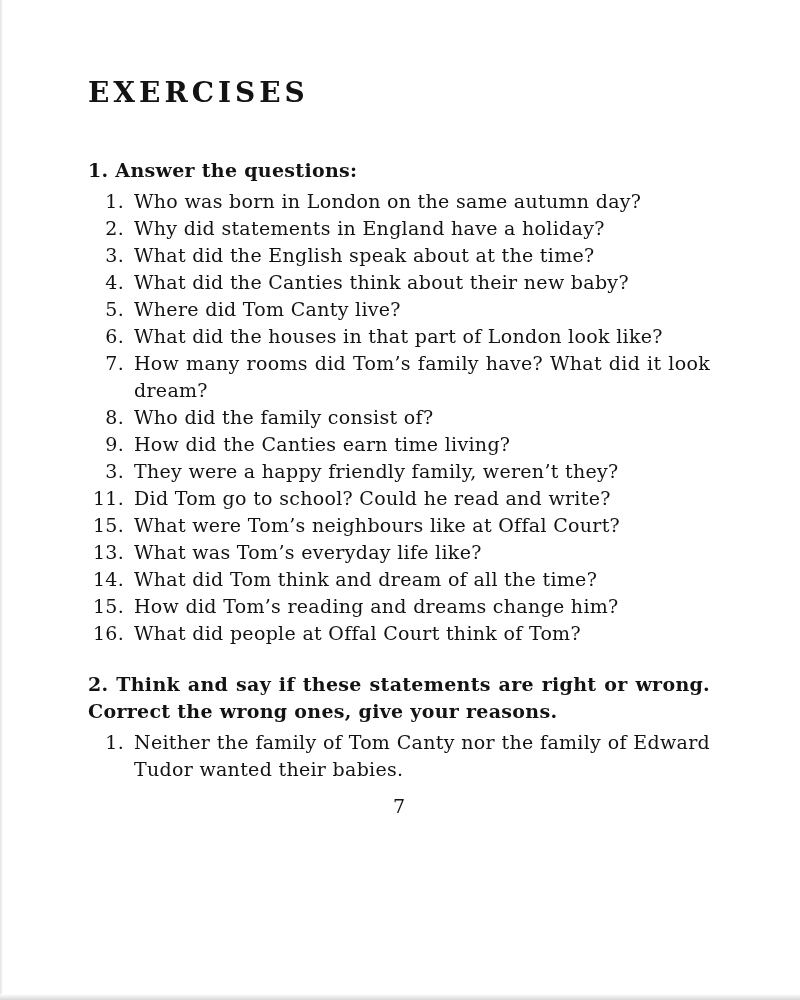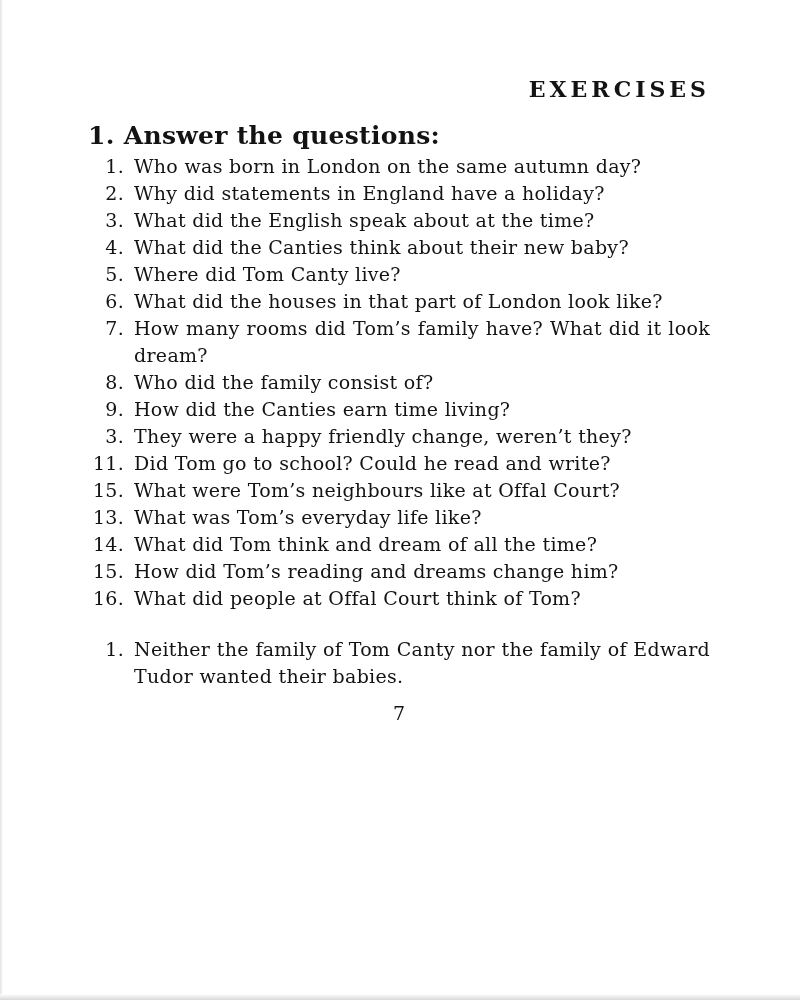--- a/index.html
+++ b/index.html
@@ -22,29 +22,29 @@
   .scan-edge-left {
     position: absolute;
     left: 0; top: 0; bottom: 0;
     width: 3px;
     background: linear-gradient(to right, #e2e2e2, #ffffff);
   }
   .page {
     padding: 76px 90px 0 88px;
   }
   .title {
-    text-align: right;
-    font-size: 22px;
+    text-align: left;
+    font-size: 28px;
     font-weight: bold;
     letter-spacing: 4px;
-    margin: 0 0 20px 0;
+    margin: 0 0 48px 0;
   }
   .section { margin: 0; }
   .section-heading {
-    font-size: 25px;
+    font-size: 19px;
     font-weight: bold;
     line-height: 27px;
     margin: 0 0 4px 0;
     letter-spacing: 0.3px;
   }
   .section-heading.justified {
     text-align: justify;
   }
   .q-list { margin: 0 0 2px 0; }
   .q-item {
@@ -113,21 +113,21 @@
       <div class="q-item">
         <span class="q-num">8.</span>
         <span class="q-text">Who did the family consist of?</span>
       </div>
       <div class="q-item">
         <span class="q-num">9.</span>
         <span class="q-text">How did the Canties earn time living?</span>
       </div>
       <div class="q-item">
         <span class="q-num">3.</span>
-        <span class="q-text">They were a happy friendly change, weren’t they?</span>
+        <span class="q-text">They were a happy friendly family, weren’t they?</span>
       </div>
       <div class="q-item">
         <span class="q-num">11.</span>
         <span class="q-text">Did Tom go to school? Could he read and write?</span>
       </div>
       <div class="q-item">
         <span class="q-num">15.</span>
         <span class="q-text">What were Tom’s neighbours like at Offal Court?</span>
       </div>
       <div class="q-item">
@@ -146,20 +146,21 @@
         <span class="q-num">16.</span>
         <span class="q-text">What did people at Offal Court think of Tom?</span>
       </div>
 
     </div>
   </section>
 
   <div class="section-gap"></div>
 
   <section class="section">
+    <h2 class="section-heading justified">2. Think and say if these statements are right or wrong. Correct the wrong ones, give your reasons.</h2>
 
     <div class="q-list">
       <div class="q-item">
         <span class="q-num">1.</span>
         <span class="q-text">Neither the family of Tom Canty nor the family of Edward Tudor wanted their babies.</span>
       </div>
     </div>
   </section>
 
   <div class="page-number">7</div>

